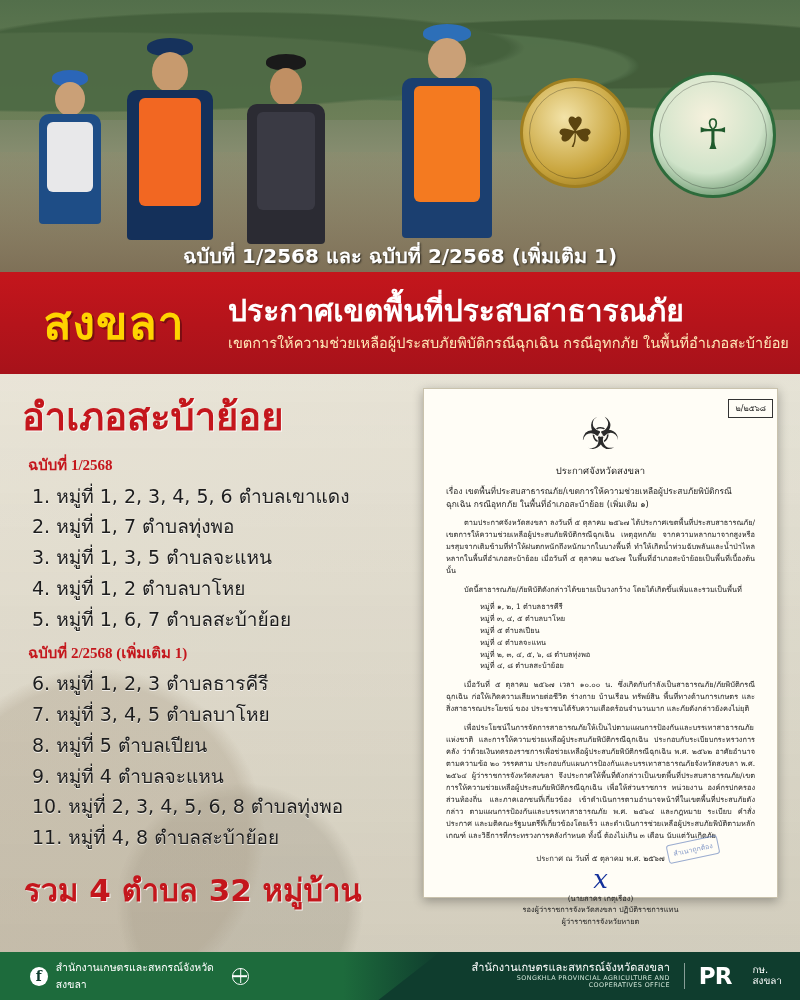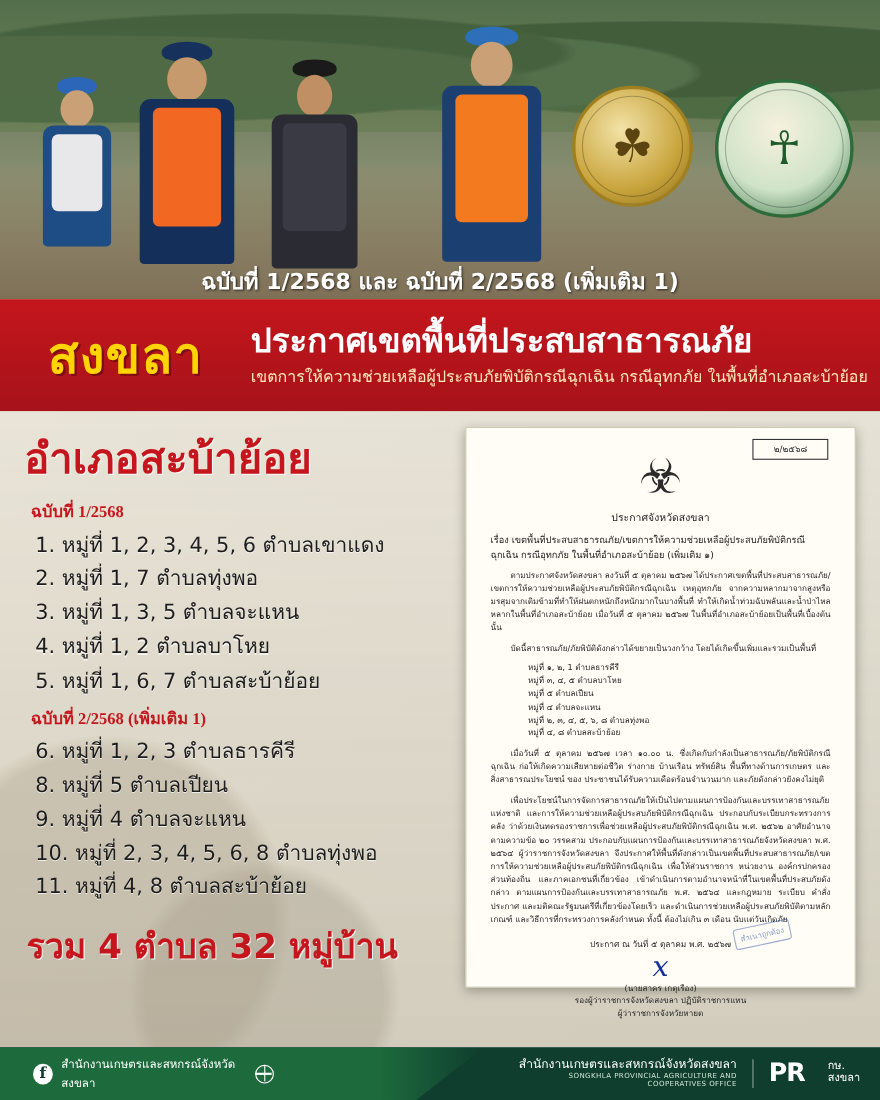--- a/index.html
+++ b/index.html
@@ -161,22 +161,22 @@
   
   .doc {
     position: absolute; right: 22px; top: 14px;
     width: 355px; height: 510px;
     background: #fffdf6;
     border: 1px solid #c9c2ad;
     box-shadow: 0 3px 10px rgba(0,0,0,.3);
     padding: 12px 22px 10px 22px;
   }
   .doc-pagemark {
-    position: absolute; right: 24px; top: 10px;
-    font-size: 8px; border: 1px solid #333; padding: 2px 18px; color:#222;
+    position: absolute; right: 4px; top: 10px;
+    font-size: 8px; border: 1px solid #333; padding: 2px 6px; color:#222;
   }
   .garuda {
     margin: 6px auto 2px auto; width: 60px; height: 54px;
     display: flex; align-items: center; justify-content: center;
     font-size: 44px; color: #2b2b2b; line-height: 1;
   }
   .doc-head {
     text-align: center; font-size: 9.5px; color: #1a1a1a; margin-top: 2px;
   }
   .doc-subject {
@@ -324,20 +324,21 @@
         <li>1. หมู่ที่ 1, 2, 3, 4, 5, 6 ตำบลเขาแดง</li>
         <li>2. หมู่ที่ 1, 7 ตำบลทุ่งพอ</li>
         <li>3. หมู่ที่ 1, 3, 5 ตำบลจะแหน</li>
         <li>4. หมู่ที่ 1, 2 ตำบลบาโหย</li>
         <li>5. หมู่ที่ 1, 6, 7 ตำบลสะบ้าย้อย</li>
       </ul>
 
       <div class="issue-label">ฉบับที่ 2/2568 (เพิ่มเติม 1)</div>
       <ul class="villages">
         <li>6. หมู่ที่ 1, 2, 3 ตำบลธารคีรี</li>
+        <li>7. หมู่ที่ 3, 4, 5 ตำบลบาโหย</li>
         <li>8. หมู่ที่ 5 ตำบลเปียน</li>
         <li>9. หมู่ที่ 4 ตำบลจะแหน</li>
         <li>10. หมู่ที่ 2, 3, 4, 5, 6, 8 ตำบลทุ่งพอ</li>
         <li>11. หมู่ที่ 4, 8 ตำบลสะบ้าย้อย</li>
       </ul>
 
       <div class="total-line">รวม  4 ตำบล  32 หมู่บ้าน</div>
     </div>
 
     <div class="doc">

